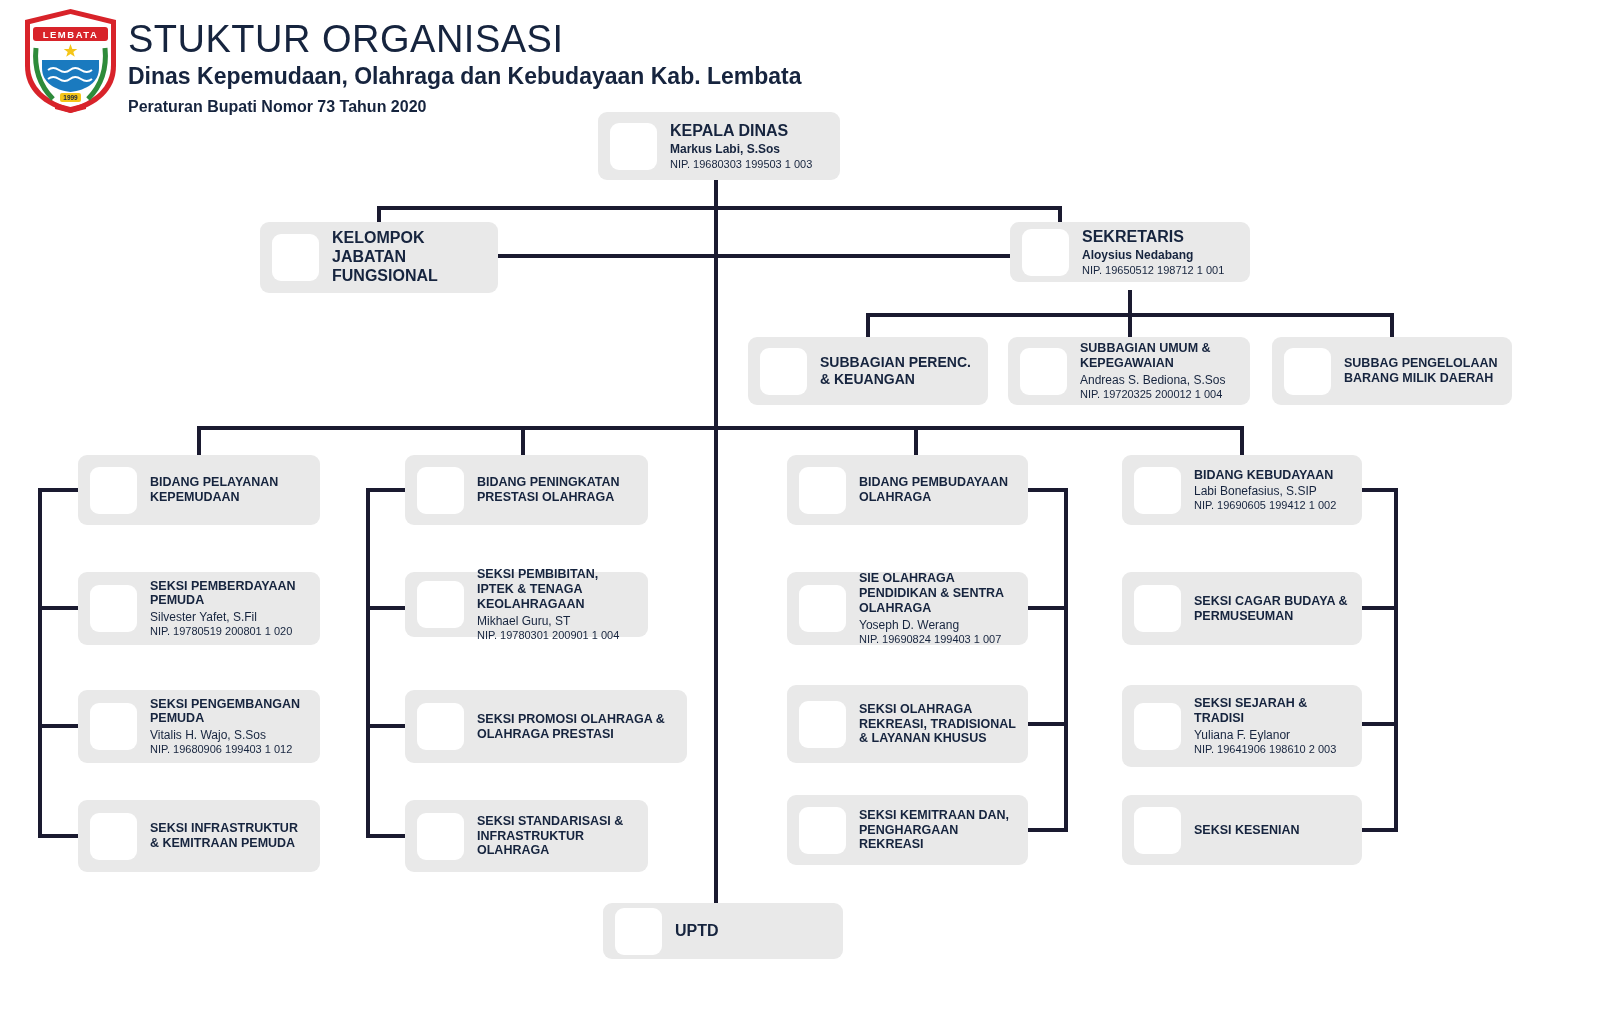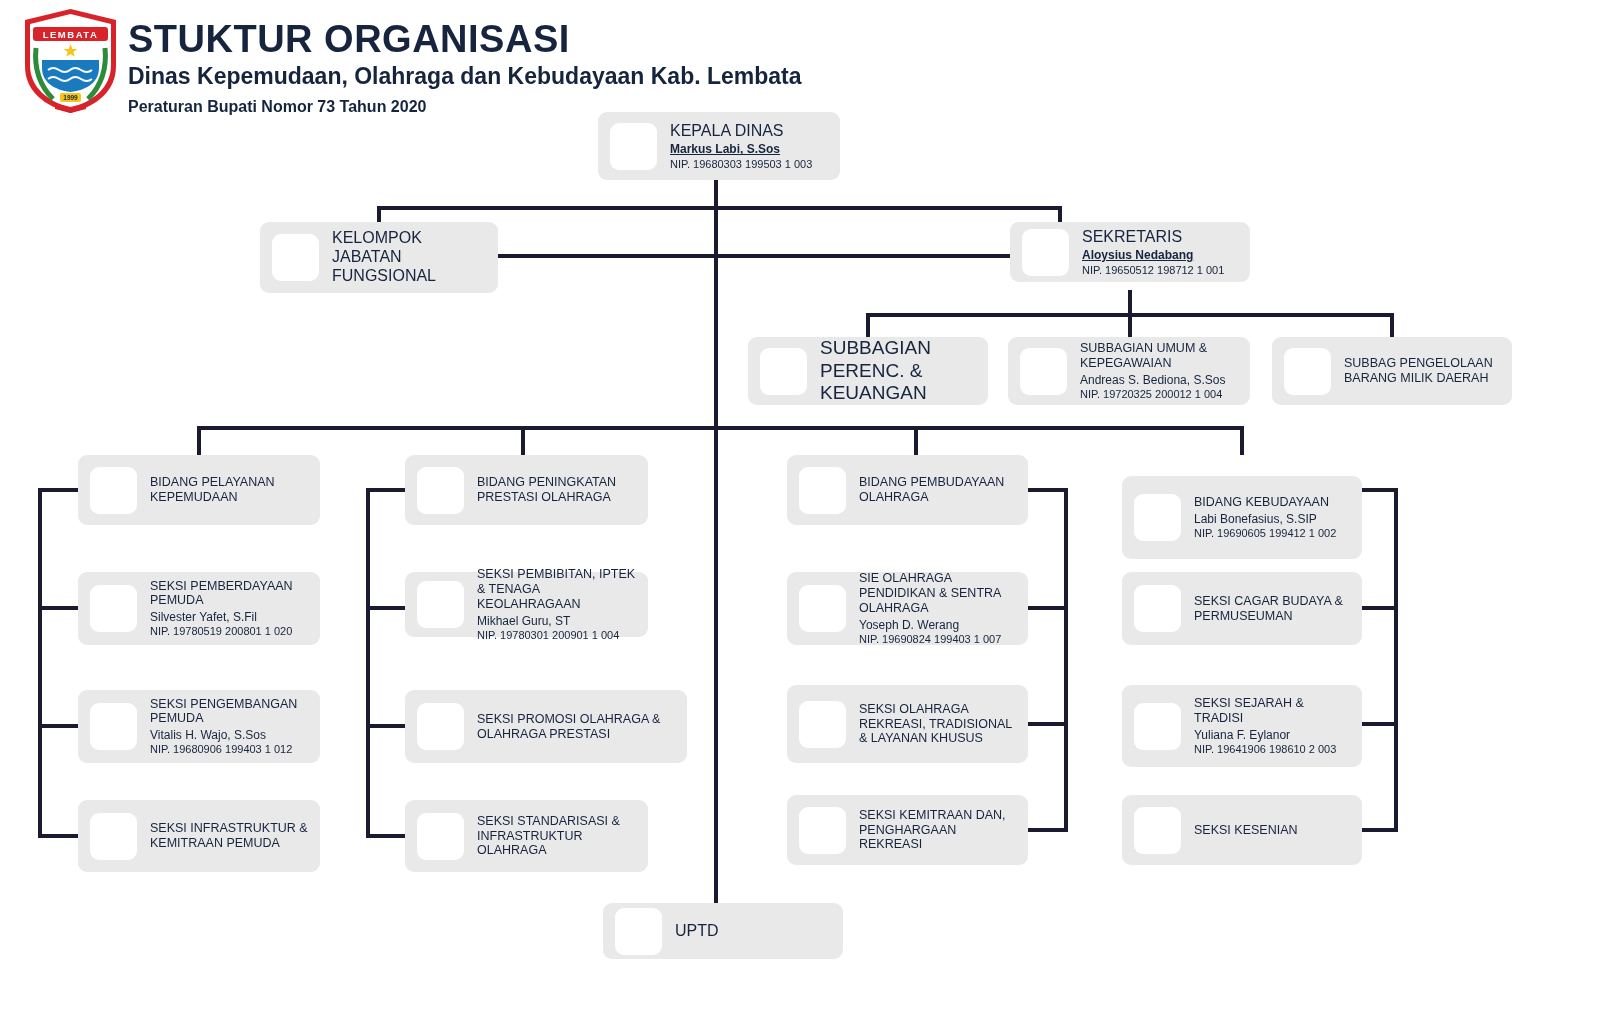--- a/index.html
+++ b/index.html
@@ -2,33 +2,33 @@
 <html style="--navy: #16243e; --line: #1a1a30; --boxbg: #e9e9e9;"><head>
 <meta charset="utf-8">
 <style>
   :root{ --navy:#16243e; --line:#1a1a30; --boxbg:#e9e9e9; }
   html,body{margin:0;padding:0;background:#fff;}
   body{font-family:"Liberation Sans",sans-serif;}
   .canvas{position:relative;width:1600px;height:1018px;background:#fff;overflow:hidden;}
 
   
   .logo{position:absolute;left:22px;top:8px;width:97px;height:106px;}
-  .htitle{position:absolute;left:128px;top:18px;font-size:38px;font-weight:bold;color:var(--navy);letter-spacing:.5px;}
+  .htitle{position:absolute;left:128px;top:18px;font-size:38px;font-weight:normal;color:var(--navy);letter-spacing:.5px;}
   .hsub{position:absolute;left:128px;top:63px;font-size:23px;font-weight:bold;color:var(--navy);}
   .hreg{position:absolute;left:128px;top:98px;font-size:16px;font-weight:bold;color:var(--navy);}
 
   
   .node{position:absolute;background:var(--boxbg);border-radius:9px;display:flex;align-items:center;gap:13px;padding:8px 10px 8px 12px;box-sizing:border-box;}
   .photo{width:47px;height:47px;background:#fff;border-radius:9px;flex:0 0 47px;}
   .txt{color:var(--navy);line-height:1.18;}
-  .t1{font-weight:normal;font-size:12.5px;}
+  .t1{font-weight:bold;font-size:12.5px;}
   .t1.big{font-size:16px;line-height:1.18;}
-  .t1.mid{font-size:19px;}
+  .t1.mid{font-size:14px;}
   .t2{font-size:12px;margin-top:2px;}
-  .t2.bold{font-weight:bold;text-decoration:underline;}
+  .t2.bold{font-weight:bold;}
   .t3{font-size:11px;font-weight:normal;margin-top:1px;white-space:nowrap;}
 
   
   .hline,.vline{position:absolute;background:var(--line);}
   .hline{height:4px;}
   .vline{width:4px;}
 </style>
 </head>
 <body>
 
@@ -226,21 +226,21 @@
     </div>
   </div>
 
   <div class="node" style="left:787px;top:795px;width:241px;height:70px">
     <div class="photo"></div>
     <div class="txt">
       <div class="t1">SEKSI KEMITRAAN DAN, PENGHARGAAN REKREASI</div>
     </div>
   </div>
 
-  <div class="node" style="left:1122px;top:476px;width:240px;height:83px">
+  <div class="node" style="left:1122px;top:455px;width:240px;height:70px">
     <div class="photo"></div>
     <div class="txt">
       <div class="t1">BIDANG KEBUDAYAAN</div>
       <div class="t2">Labi Bonefasius, S.SIP</div>
       <div class="t3">NIP. 19690605 199412 1 002</div>
     </div>
   </div>
 
   <div class="node" style="left:1122px;top:572px;width:240px;height:73px">
     <div class="photo"></div>

